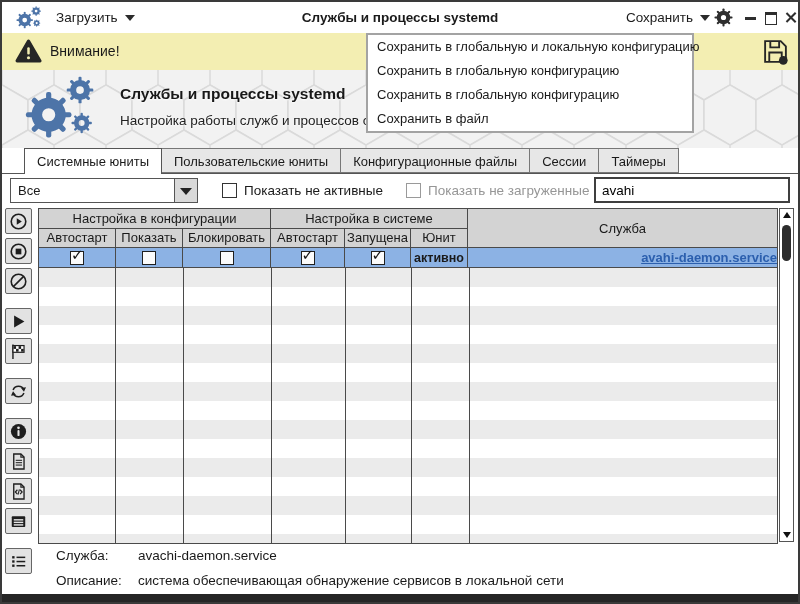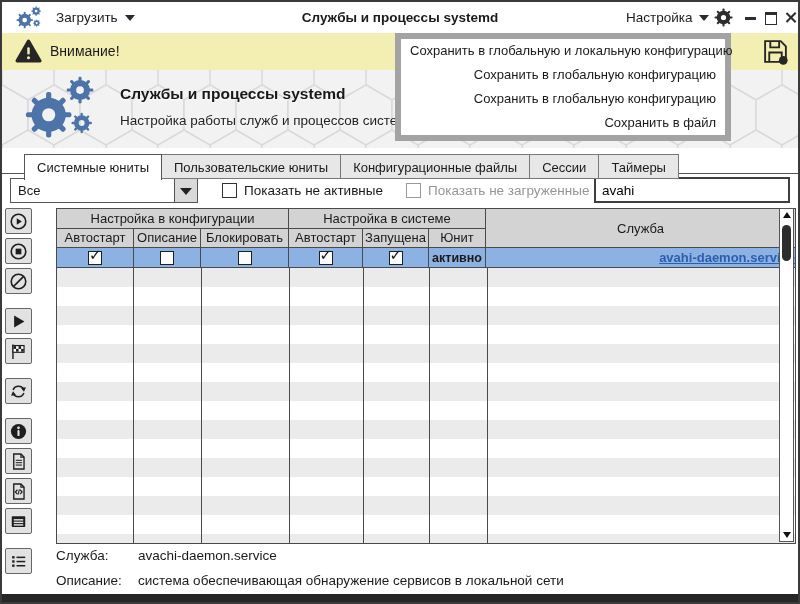--- a/index.html
+++ b/index.html
@@ -23,50 +23,50 @@
   .btn-min{left:742px;}  .btn-min::after{content:"";position:absolute;left:1px;top:7px;width:11px;height:2.5px;background:#2e2e2e;}
   .btn-max{left:762px;}  .btn-max::after{content:"";position:absolute;left:1px;top:2px;width:10px;height:9px;border:1.6px solid #2e2e2e;border-top-width:3px;}
   .btn-close{left:782px;} .btn-close::before,.btn-close::after{content:"";position:absolute;left:6px;top:1px;width:2.4px;height:13px;background:#2e2e2e;}
   .btn-close::before{transform:rotate(45deg);} .btn-close::after{transform:rotate(-45deg);}
   
   .banner{position:absolute;left:0;top:31px;width:796px;height:37px;background:#f3eeb2;border-bottom:1px solid #d6d09a;}
   .banner .warnicon{position:absolute;left:13px;top:6px;color:#262626;}
   .banner .warntext{position:absolute;left:48px;top:0;line-height:37px;font-size:14px;}
   .banner .floppy{position:absolute;right:9px;top:5px;color:#262626;cursor:pointer;}
   
-  .savemenu{position:absolute;left:393px;top:31px;width:324px;background:#fff;border:6px solid #a3a3a3;z-index:60;text-align:right;}
+  .savemenu{position:absolute;left:364px;top:31px;width:324px;background:#fff;border:2px solid #a3a3a3;z-index:60;}
   .savemenu .mi{padding:3px 9px;font-size:13px;line-height:18px;white-space:nowrap;cursor:pointer;}
   
   .hero{position:absolute;left:0;top:68px;width:796px;height:78px;background:#ececec;overflow:hidden;}
   .hero .hexbg{position:absolute;left:0;top:0;}
   .hero .biglogo{position:absolute;left:22px;top:6px;color:#4d74a8;}
   .hero-title{position:absolute;left:118px;top:15px;font-size:15.5px;font-weight:bold;color:#181818;text-shadow:0 1px 2px #ffffff;}
   .hero-sub{position:absolute;left:118px;top:43px;font-size:13.5px;color:#222;text-shadow:0 1px 2px #ffffff;}
   
-  .tabs{position:absolute;left:22px;top:152px;height:18px;z-index:5;display:flex;}
+  .tabs{position:absolute;left:22px;top:146px;height:18px;z-index:5;display:flex;}
   .tab{height:25px;line-height:25px;padding:0 12px;font-size:13px;background:#e7e7e7;border:1px solid #777;border-left-width:0;cursor:pointer;box-sizing:border-box;white-space:nowrap;}
   .tab:first-child{border-left-width:1px;}
   .tab.active{background:#fff;border-bottom:none;height:26px;border-color:#555;}
   .panel-top{position:absolute;left:0;top:171px;width:796px;height:0;border-top:1px solid #555;}
   
   .combo{position:absolute;left:8px;top:176px;width:188px;height:25px;border:1px solid #555;background:#fff;box-sizing:border-box;cursor:pointer;}
   .combo .val{position:absolute;left:7px;top:0;line-height:23px;font-size:13px;}
   .combo .cbtn{position:absolute;right:0;top:0;width:22px;height:23px;background:#d9d9d9;border-left:1px solid #555;}
   .combo .cbtn::after{content:"";position:absolute;left:5px;top:9px;width:0;height:0;border-left:6px solid transparent;border-right:6px solid transparent;border-top:7px solid #222;}
   .chk{position:absolute;width:13px;height:13px;border:1.6px solid #333;background:#fff;box-sizing:content-box;cursor:pointer;}
   .chk.dis{border-color:#9a9a9a;}
   .chklabel{position:absolute;font-size:13.5px;line-height:25px;top:176px;}
   .chklabel.dis{color:#969696;}
   .search{position:absolute;left:592px;top:175px;width:196px;height:26px;border:2px solid #3f3f3f;box-sizing:border-box;font-family:inherit;font-size:13.5px;padding:0 6px;outline:none;}
   
   .tools{position:absolute;left:3px;top:206px;width:30px;display:flex;flex-direction:column;gap:4px;}
   .tools .gap{height:6px;}
   .toolbtn{width:27px;height:26px;background:#e2e2e2;border:1px solid #666;border-radius:2px;box-sizing:border-box;display:flex;align-items:center;justify-content:center;color:#1e1e1e;cursor:pointer;}
   
-  .table{position:absolute;left:36px;top:206px;width:740px;border:1px solid #4a4a4a;box-sizing:border-box;background:#fff;margin-left:18px;}
+  .table{position:absolute;left:36px;top:206px;width:740px;border:1px solid #4a4a4a;box-sizing:border-box;background:#fff;}
   .tgrid{display:grid;grid-template-columns:77px 67px 88px 74px 66px 57px 1fr;}
   .th{background:#d3d3d3;font-size:13px;text-align:center;border-right:1px solid #4a4a4a;border-bottom:1px solid #4a4a4a;overflow:hidden;white-space:nowrap;}
   .th.g{line-height:19px;height:19px;}
   .th.c{line-height:18px;height:18px;}
   .th.service{grid-column:7;grid-row:1/3;display:flex;align-items:center;justify-content:center;border-right:none;}
   .td{background:#8cb2e4;border-right:1px solid #4a4a4a;border-bottom:1px solid #4a4a4a;height:19px;display:flex;align-items:center;justify-content:center;font-size:12.5px;font-weight:bold;}
   .td.service{justify-content:flex-end;padding-left:4px;border-right:none;}
   .td a{color:#2b5fae;font-size:13px;text-decoration:underline;}
   .cb{position:relative;width:12px;height:12px;border:1.6px solid #1f1f1f;background:#fbfbfb;}
   .cb.checked::after{content:"\2713";position:absolute;left:0px;top:-6px;font-size:15px;font-weight:bold;color:#111;}
@@ -187,21 +187,21 @@
 </svg>
 
 <div class="stage">
 
   <div class="toolbar">
     <svg class="icon applogo" width="30" height="24" style="color:#4d74a8">
         <use href="#gears-logo"></use>
       </svg>
     <button class="tb-btn tb-load"><span>Загрузить</span><span class="caret"></span></button>
     <div class="tb-title">Службы и процессы systemd</div>
-    <button class="tb-btn tb-save"><span>Настройка</span><span class="caret"></span></button>
+    <button class="tb-btn tb-save"><span>Сохранить</span><span class="caret"></span></button>
     <svg class="icon tb-gear" width="19" height="19">
         <use href="#gear"></use>
       </svg>
     <span class="winbtn btn-min"></span>
     <span class="winbtn btn-max"></span>
     <span class="winbtn btn-close"></span>
   </div>
 
   <div class="banner">
     <svg class="icon warnicon" width="27" height="25">
@@ -322,21 +322,21 @@
         </svg>
       </div>
   </div>
 
   <div class="table">
     <div class="tgrid">
       <div class="th g" style="grid-column:1/4">Настройка в конфигурации</div>
       <div class="th g" style="grid-column:4/7">Настройка в системе</div>
       <div class="th service">Служба</div>
       <div class="th c">Автостарт</div>
-      <div class="th c">Описание</div>
+      <div class="th c">Показать</div>
       <div class="th c">Блокировать</div>
       <div class="th c">Автостарт</div>
       <div class="th c">Запущена</div>
       <div class="th c">Юнит</div>
       <div class="td">
           <span class="cb checked"></span>
         </div>
       <div class="td">
           <span class="cb"></span>
         </div>

